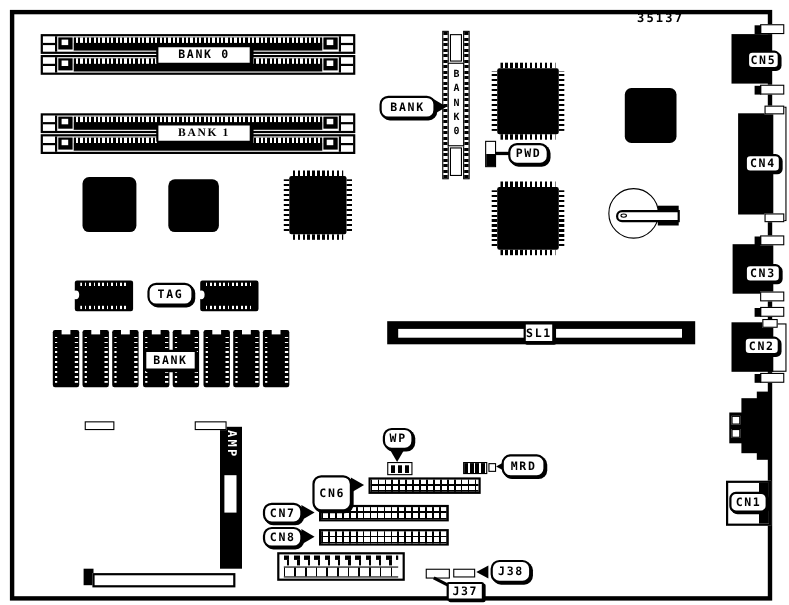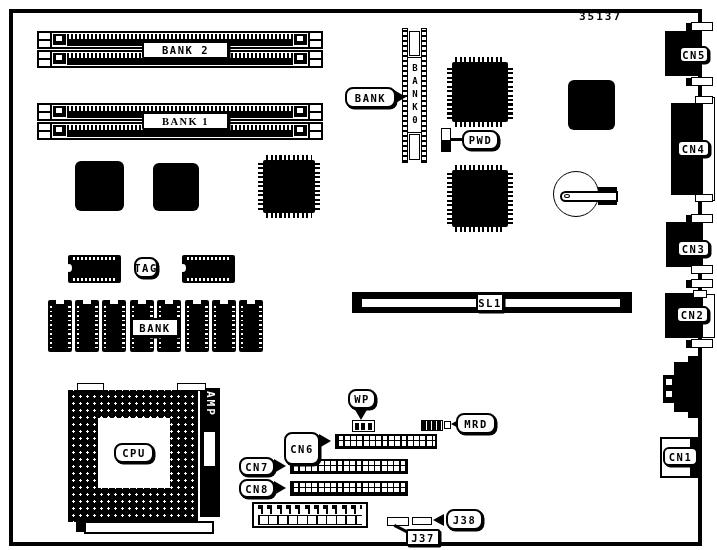--- a/index.html
+++ b/index.html
@@ -93,21 +93,21 @@
     <span class="hook" style="right:14px;"></span>
     <span class="endcapR"></span>
   </div>
   <div class="a simmrow" style="left:37px;top:50px;width:286px;height:18px;">
     <span class="endcapL"></span>
     <span class="hook" style="left:14px;"></span>
     <span class="comb"></span>
     <span class="hook" style="right:14px;"></span>
     <span class="endcapR"></span>
   </div>
-  <div class="a rectlabel" style="left:142px;top:41px;width:87px;height:18px;">BANK 2</div>
+  <div class="a rectlabel" style="left:142px;top:41px;width:87px;height:18px;">BANK 0</div>
 
   <div class="a simmrow" style="left:37px;top:103px;width:286px;height:18px;">
     <span class="endcapL"></span>
     <span class="hook" style="left:14px;"></span>
     <span class="comb"></span>
     <span class="hook" style="right:14px;"></span>
     <span class="endcapR"></span>
   </div>
   <div class="a simmrow" style="left:37px;top:122px;width:286px;height:18px;">
     <span class="endcapL"></span>
@@ -127,21 +127,21 @@
       <span class="pr"></span>
       <span class="body"></span>
   </div>
 
   <div class="a dip" style="left:68px;top:255px;width:53px;height:28px;">
     <span class="dipnotch"></span>
   </div>
   <div class="a dip" style="left:182px;top:255px;width:53px;height:28px;">
     <span class="dipnotch"></span>
   </div>
-  <div class="a callout" style="left:134px;top:257px;width:24px;height:21px;">TAG</div>
+  <div class="a callout" style="left:134px;top:257px;width:42px;height:21px;">TAG</div>
 
   <div class="a cchip" style="left:48px;top:300px;width:24px;height:52px;">
       <span class="cnotch"></span>
     </div>
   <div class="a cchip" style="left:75px;top:300px;width:24px;height:52px;">
       <span class="cnotch"></span>
     </div>
   <div class="a cchip" style="left:102px;top:300px;width:24px;height:52px;">
       <span class="cnotch"></span>
     </div>
@@ -157,24 +157,20 @@
   <div class="a cchip" style="left:212px;top:300px;width:24px;height:52px;">
       <span class="cnotch"></span>
     </div>
   <div class="a cchip" style="left:239px;top:300px;width:24px;height:52px;">
       <span class="cnotch"></span>
     </div>
   <div class="a rectlabel" style="left:131px;top:318px;width:48px;height:19px;">BANK</div>
 
   <div class="a tab" style="left:77px;top:383px;width:27px;height:8px;"></div>
   <div class="a tab" style="left:177px;top:383px;width:29px;height:8px;"></div>
-  <div class="a cpusock" style="left:68px;top:390px;width:130px;height:132px;">
-    <div class="a" style="left:30px;top:28px;width:72px;height:70px;background:#fff;"></div>
-    <div class="a callout" style="left:46px;top:53px;width:40px;height:20px;">CPU</div>
-  </div>
   <div class="a" style="left:200px;top:388px;width:20px;height:129px;background:#000;z-index:2;">
     <div class="a amptext" style="left:4px;top:3px;">AMP</div>
     <div class="a" style="left:4px;top:44px;width:11px;height:34px;background:#fff;"></div>
   </div>
   <div class="a" style="left:76px;top:517px;width:9px;height:15px;background:#000;"></div>
   <div class="a" style="left:84px;top:521px;width:130px;height:13px;background:#fff;border:2px solid #000;z-index:3;"></div>
 
   <div class="a" style="left:402px;top:28px;width:25px;height:135px;">
     <div class="a ladder" style="left:0;top:0;width:6px;height:135px;"></div>
     <div class="a ladder" style="left:19px;top:0;width:6px;height:135px;"></div>

